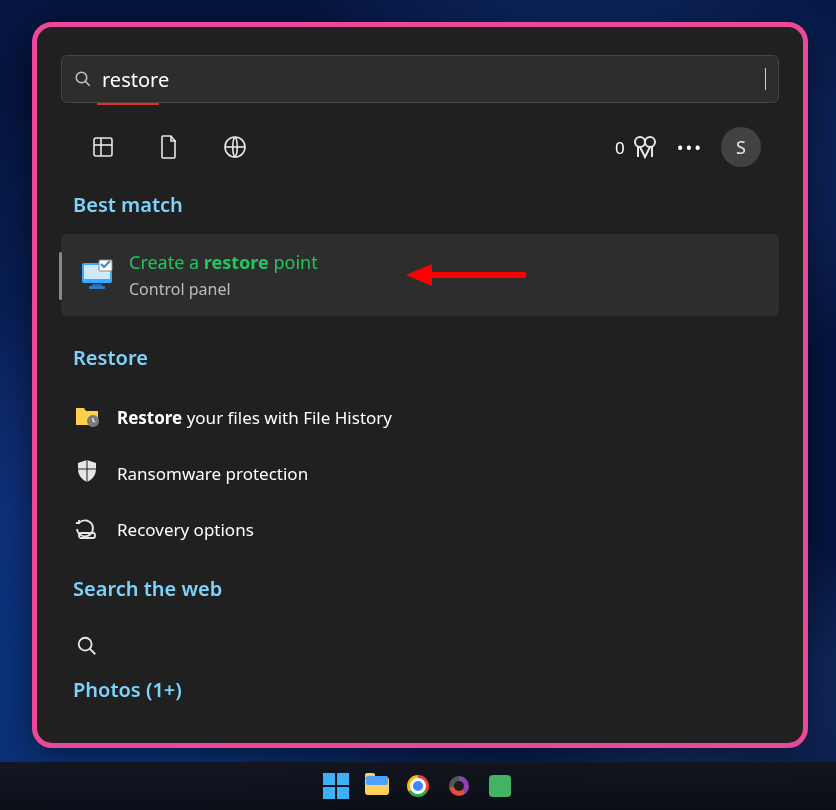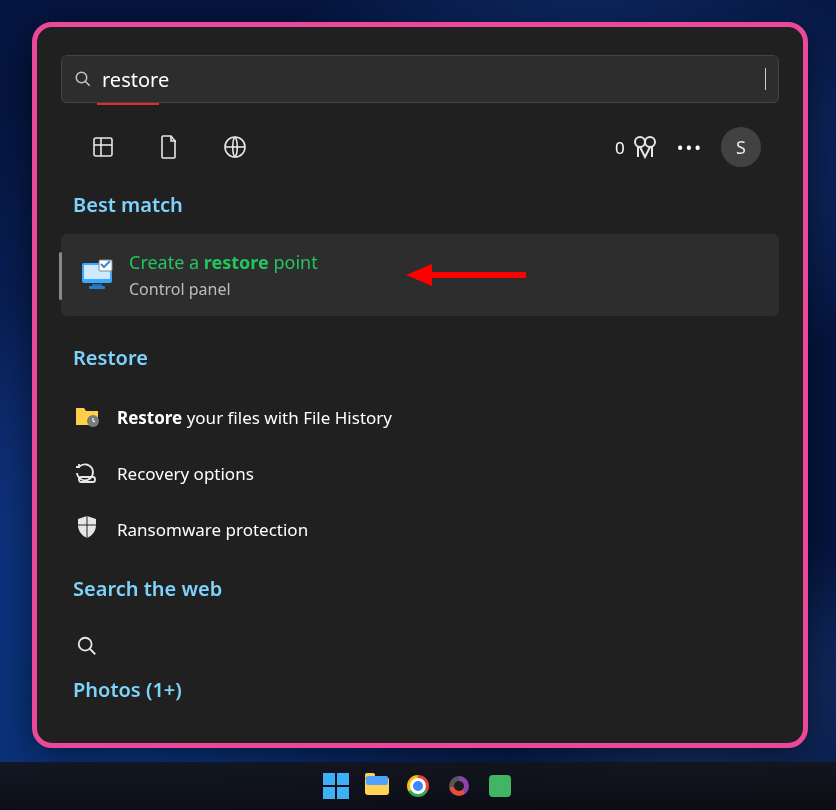--- a/index.html
+++ b/index.html
@@ -306,38 +306,38 @@
           <path d="M2 5h8l2 3h12v12a2 2 0 0 1-2 2H2V5z" fill="#ffcf4a"></path>
           <circle cx="19" cy="18" r="6" fill="#7a7a7a"></circle>
           <path d="M19 15v3l2 1" stroke="#fff" stroke-width="1.2" fill="none"></path>
         </svg>
     </div>
     <span><b>Restore</b><span> your files with File History</span></span>
   </div>
 
   <div class="result-row">
     <div class="r-icon">
+      <svg width="24" height="26" viewBox="0 0 24 26">
+          <path d="M12 2l9 3v6c0 6-4 11-9 13C7 22 3 17 3 11V5l9-3z" fill="#e6e6e6"></path>
+          <path d="M12 2v22" stroke="#202020" stroke-width="1"></path>
+          <path d="M3 11c0-0 18 0 18 0" stroke="#202020" stroke-width="1"></path>
+        </svg>
+    </div>
+    <span>Ransomware protection</span>
+  </div>
+
+  <div class="result-row">
+    <div class="r-icon">
       <svg width="26" height="24" viewBox="0 0 26 24" fill="none" stroke="#e6e6e6" stroke-width="1.8">
           <path d="M5 8a8 8 0 1 1-2 6"></path>
           <polyline points="2,8 5,8 5,5"></polyline>
           <rect x="5" y="18" width="16" height="5" rx="2"></rect>
         </svg>
     </div>
     <span>Recovery options</span>
-  </div>
-
-  <div class="result-row">
-    <div class="r-icon">
-      <svg width="24" height="26" viewBox="0 0 24 26">
-          <path d="M12 2l9 3v6c0 6-4 11-9 13C7 22 3 17 3 11V5l9-3z" fill="#e6e6e6"></path>
-          <path d="M12 2v22" stroke="#202020" stroke-width="1"></path>
-          <path d="M3 11c0-0 18 0 18 0" stroke="#202020" stroke-width="1"></path>
-        </svg>
-    </div>
-    <span>Ransomware protection</span>
   </div>
 
   <div class="section-title" style="margin-top:20px">Search the web</div>
 
   <div class="result-row">
     <div class="r-icon">
       <svg width="22" height="22" viewBox="0 0 24 24" fill="none" stroke="#e6e6e6" stroke-width="2">
           <circle cx="10" cy="10" r="7"></circle>
           <line x1="21" y1="21" x2="15" y2="15"></line>
         </svg>

